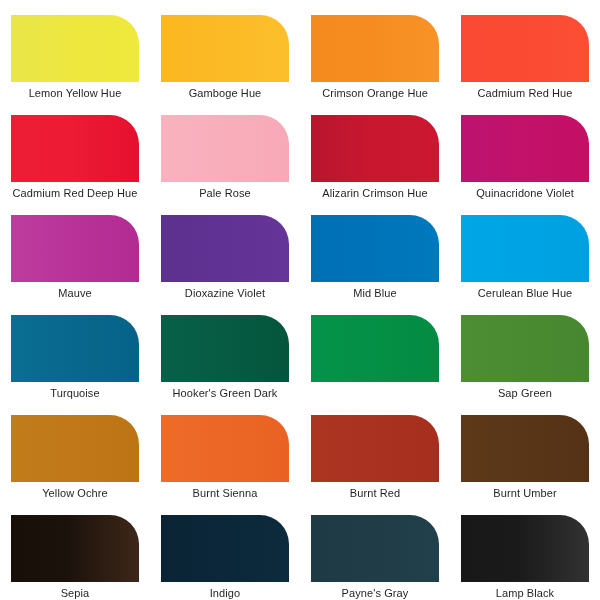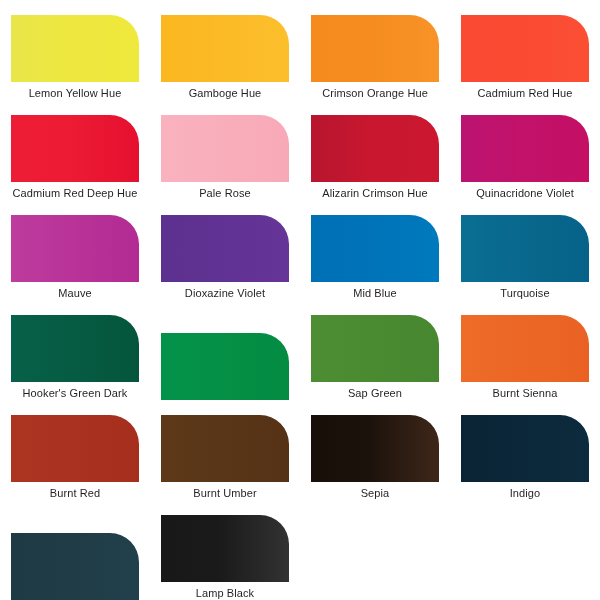--- a/index.html
+++ b/index.html
@@ -26,21 +26,20 @@
   }
 
   .swatch-cell {
     position: relative;
     width: 150px;
     height: 100px;
     box-sizing: border-box;
     display: flex;
     flex-direction: column;
     align-items: center;
-    justify-content: flex-end;
   }
 
   .swatch-chip {
     width: 128px;
     height: 67px;
     margin-top: 15px;
     border-top-right-radius: 29px;
     box-sizing: border-box;
   }
 
@@ -98,33 +97,41 @@
     </div>
     <div class="swatch-cell">
       <div class="swatch-chip" style="background: linear-gradient(to right, rgb(93, 49, 144) 0%, rgb(96, 50, 147) 45%, rgb(101, 53, 151) 100%);"></div>
       <div class="swatch-label">Dioxazine Violet</div>
     </div>
     <div class="swatch-cell">
       <div class="swatch-chip" style="background: linear-gradient(to right, rgb(0, 112, 181) 0%, rgb(0, 115, 184) 45%, rgb(0, 121, 189) 100%);"></div>
       <div class="swatch-label">Mid Blue</div>
     </div>
     <div class="swatch-cell">
+      <div class="swatch-chip" style="background: linear-gradient(to right, rgb(0, 166, 230) 0%, rgb(0, 164, 228) 45%, rgb(0, 160, 224) 100%);"></div>
+      <div class="swatch-label">Cerulean Blue Hue</div>
+    </div>
+    <div class="swatch-cell">
       <div class="swatch-chip" style="background: linear-gradient(to right, rgb(10, 110, 147) 0%, rgb(9, 104, 141) 45%, rgb(6, 98, 136) 100%);"></div>
       <div class="swatch-label">Turquoise</div>
     </div>
     <div class="swatch-cell">
       <div class="swatch-chip" style="background: linear-gradient(to right, rgb(7, 96, 73) 0%, rgb(6, 92, 67) 45%, rgb(4, 85, 59) 100%);"></div>
       <div class="swatch-label">Hooker's Green Dark</div>
     </div>
     <div class="swatch-cell">
       <div class="swatch-chip" style="background: linear-gradient(to right, rgb(4, 146, 74) 0%, rgb(4, 144, 70) 45%, rgb(3, 139, 66) 100%);"></div>
     </div>
     <div class="swatch-cell">
       <div class="swatch-chip" style="background: linear-gradient(to right, rgb(77, 142, 53) 0%, rgb(74, 139, 50) 45%, rgb(70, 135, 47) 100%);"></div>
       <div class="swatch-label">Sap Green</div>
+    </div>
+    <div class="swatch-cell">
+      <div class="swatch-chip" style="background: linear-gradient(to right, rgb(194, 124, 26) 0%, rgb(192, 120, 24) 45%, rgb(188, 116, 21) 100%);"></div>
+      <div class="swatch-label">Yellow Ochre</div>
     </div>
     <div class="swatch-cell">
       <div class="swatch-chip" style="background: linear-gradient(to right, rgb(238, 107, 40) 0%, rgb(236, 103, 38) 45%, rgb(233, 98, 35) 100%);"></div>
       <div class="swatch-label">Burnt Sienna</div>
     </div>
     <div class="swatch-cell">
       <div class="swatch-chip" style="background: linear-gradient(to right, rgb(172, 53, 34) 0%, rgb(169, 50, 32) 45%, rgb(165, 46, 29) 100%);"></div>
       <div class="swatch-label">Burnt Red</div>
     </div>
     <div class="swatch-cell">
@@ -134,18 +141,19 @@
     <div class="swatch-cell">
       <div class="swatch-chip" style="background: linear-gradient(to right, rgb(25, 15, 9) 0%, rgb(28, 18, 12) 45%, rgb(62, 39, 25) 100%);"></div>
       <div class="swatch-label">Sepia</div>
     </div>
     <div class="swatch-cell">
       <div class="swatch-chip" style="background: linear-gradient(to right, rgb(10, 36, 53) 0%, rgb(11, 39, 57) 45%, rgb(13, 43, 62) 100%);"></div>
       <div class="swatch-label">Indigo</div>
     </div>
     <div class="swatch-cell">
       <div class="swatch-chip" style="background: linear-gradient(to right, rgb(29, 58, 69) 0%, rgb(31, 60, 71) 45%, rgb(34, 64, 75) 100%);"></div>
+      <div class="swatch-label">Payne's Gray</div>
     </div>
     <div class="swatch-cell">
       <div class="swatch-chip" style="background: linear-gradient(to right, rgb(24, 24, 24) 0%, rgb(26, 26, 26) 45%, rgb(50, 50, 50) 100%);"></div>
       <div class="swatch-label">Lamp Black</div>
     </div>
   </div>
 
 </body></html>

